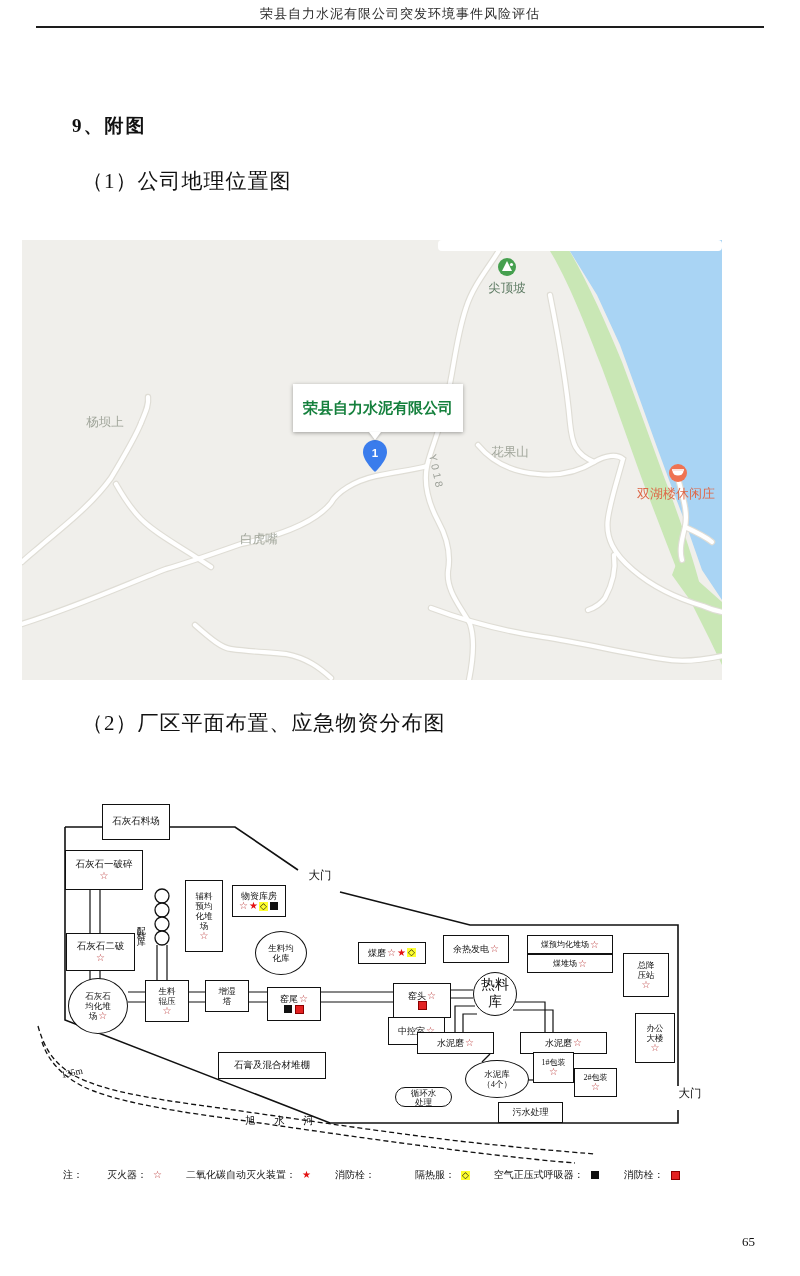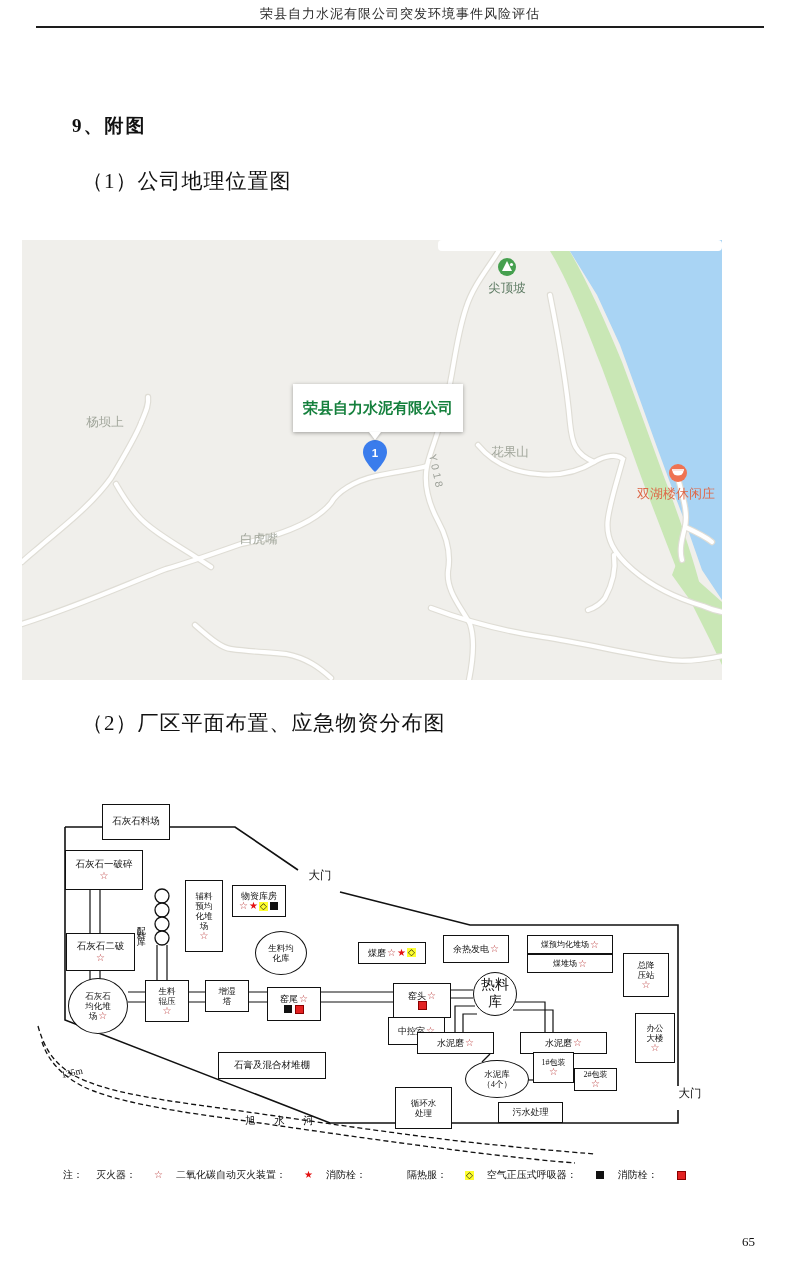--- a/index.html
+++ b/index.html
@@ -37,21 +37,21 @@
   .line{display:flex;align-items:center;justify-content:center;gap:1px;min-height:1em;}
   .ss{color:#b83434;font-size:10px;line-height:1;}
   .sf{color:#e31212;font-size:10px;line-height:1;}
   .sd{background:#ffff2e;color:#111;font-size:9px;line-height:1;padding:0 1px;}
   .sb{display:inline-block;width:8px;height:8px;background:#111;margin:0 1px;}
   .sr{display:inline-block;width:9px;height:9px;background:#e32222;border:1px solid #8a0000;
       box-sizing:border-box;margin:0 1px;}
   .snone{display:inline-block;width:10px;}
   #legend{position:absolute;left:33px;top:388px;width:700px;z-index:2;display:flex;
       align-items:center;gap:13px;font-size:10px;}
-  .leg-item{display:flex;align-items:center;gap:18px;}
+  .leg-item{display:flex;align-items:center;gap:6px;margin-left:11px;}
 </style>
 </head>
 <body>
 
 <div id="page">
 
   <div class="doc-header">荣县自力水泥有限公司突发环境事件风险评估</div>
   <div class="doc-rule"></div>
   <div class="sec-title">9、附图</div>
   <div class="cap" id="cap1">（1）公司地理位置图</div>
@@ -296,27 +296,27 @@
         <div class="fac ellipse" style="left: 435px; top: 280px; width: 64px; height: 38px; font-size: 8.5px;">
           <div class="line">水泥库</div>
           <div class="line">（4个）</div>
         </div>
         <div class="fac rect" style="left: 503px; top: 272px; width: 41px; height: 31px; font-size: 8px;">
           <div class="line">1#包装</div>
           <div class="line">
             <span class="ss">☆</span>
           </div>
         </div>
-        <div class="fac rect" style="left: 544px; top: 288px; width: 43px; height: 23px; font-size: 8px;">
+        <div class="fac rect" style="left: 544px; top: 288px; width: 43px; height: 29px; font-size: 8px;">
           <div class="line">2#包装</div>
           <div class="line">
             <span class="ss">☆</span>
           </div>
         </div>
-        <div class="fac rect" style="left: 365px; top: 307px; width: 57px; height: 42px; font-size: 8.5px;">
+        <div class="fac rect" style="left: 365px; top: 307px; width: 57px; height: 20px; font-size: 8.5px; border-radius: 15px;">
           <div class="line">循环水</div>
           <div class="line">处理</div>
         </div>
         <div class="fac rect" style="left: 468px; top: 322px; width: 65px; height: 21px; font-size: 9px;">
           <div class="line">污水处理</div>
         </div>
         <div class="fac text" style="left: 638px; top: 306px; width: 44px; height: 16px; font-size: 11.5px;">
           <div class="line">大门</div>
         </div>
       </div>

